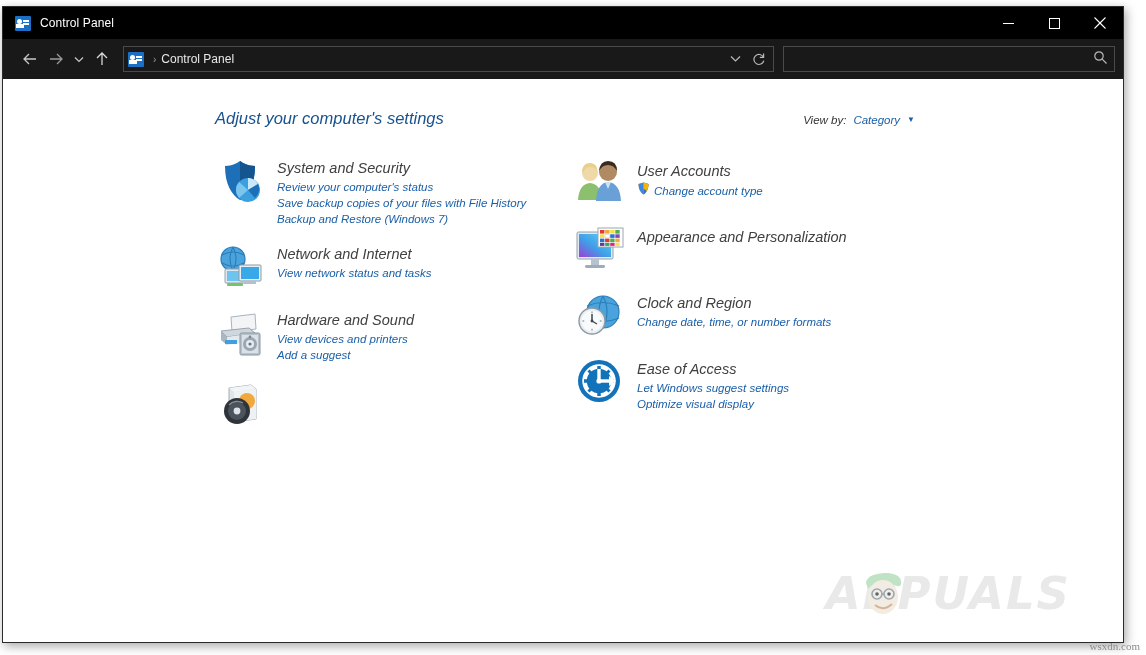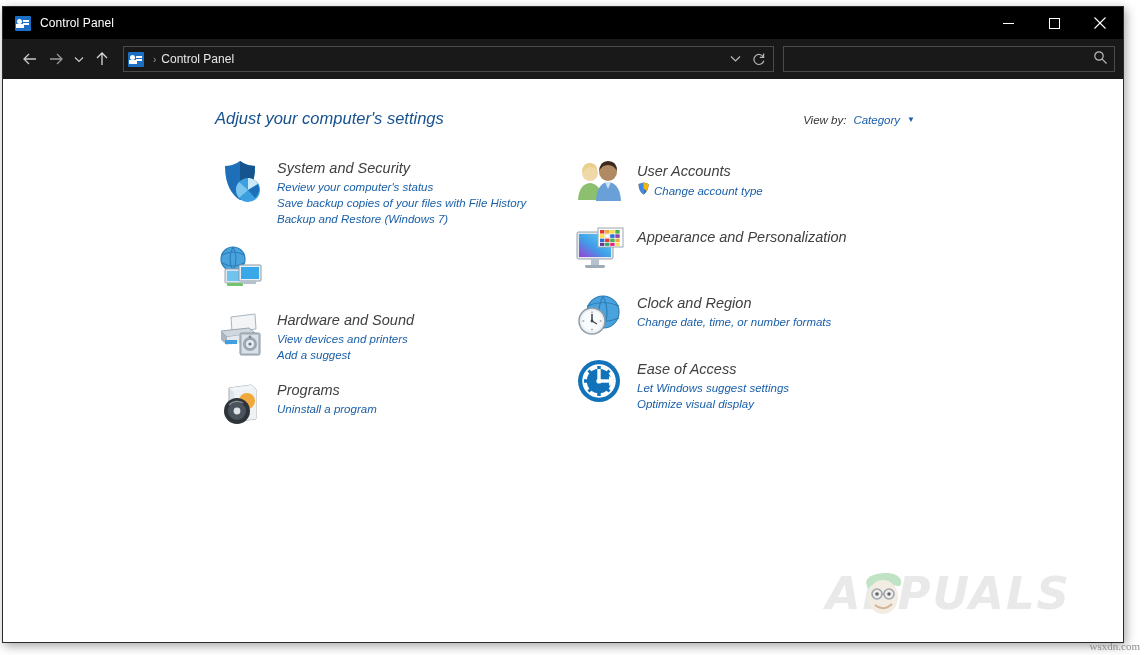--- a/index.html
+++ b/index.html
@@ -408,20 +408,23 @@
         <circle cx="18" cy="16" r="12" fill="none" stroke="#2b7db8" stroke-width="1.2"></circle>
         <rect x="10" y="26" width="20" height="14" rx="1" fill="#dfe6ec" stroke="#97a6b3" stroke-width="1"></rect>
         <rect x="12" y="28" width="16" height="10" fill="#6fc4ef"></rect>
         <rect x="14" y="40" width="12" height="2" fill="#9aa8b5"></rect>
         <rect x="24" y="22" width="22" height="16" rx="1" fill="#e9eef3" stroke="#8b9aa7" stroke-width="1"></rect>
         <rect x="26" y="24" width="18" height="12" fill="#39a8e8"></rect>
         <rect x="29" y="38" width="12" height="3" fill="#b4c0cb"></rect>
         <rect x="12" y="40" width="16" height="3" rx="1" fill="#76c36f"></rect>
       </svg>
             </div>
+            <div class="cat-body"><div class="cat-title">Network and Internet</div><div class="cat-links">
+                <div class="cat-link">View network status and tasks</div>
+              </div></div>
           </div>
           <div class="category">
             <div class="cat-icon">
               <svg width="50" height="50" viewBox="0 0 50 50">
         <path d="M16 8 L40 5 L41 20 L17 23 Z" fill="#f2f4f6" stroke="#a9b4be" stroke-width="1"></path>
         <path d="M6 22 L34 19 L40 24 L12 28 Z" fill="#cfd6dd" stroke="#9aa5b0" stroke-width="1"></path>
         <path d="M6 22 L12 28 L12 36 L6 31 Z" fill="#aab6c0"></path>
         <path d="M12 28 L40 24 L40 32 L12 36 Z" fill="#e4e9ee"></path>
         <rect x="10" y="31" width="12" height="4" fill="#3f9fe0"></rect>
         <rect x="25" y="24" width="20" height="22" rx="1.5" fill="#b9c3cc" stroke="#8a95a0" stroke-width="1"></rect>
@@ -443,23 +446,20 @@
         <path d="M14 9 L36 6 L41 10 L41 40 L19 43 L14 39 Z" fill="#dfe4e9" stroke="#a3adb7" stroke-width="1"></path>
         <path d="M36 6 L41 10 L19 13 L14 9 Z" fill="#f2f5f7"></path>
         <path d="M19 13 L41 10 L41 40 L19 43 Z" fill="#eef2f5"></path>
         <circle cx="32" cy="22" r="8" fill="#f2a93b"></circle>
         <circle cx="22" cy="32" r="13" fill="#2e343a"></circle>
         <circle cx="22" cy="32" r="9" fill="#4b545d"></circle>
         <circle cx="22" cy="32" r="3.4" fill="#dfe4e9"></circle>
         <path d="M14 26 A11 11 0 0 1 28 24" fill="none" stroke="#868f98" stroke-width="1.4"></path>
       </svg>
             </div>
-            <div class="cat-body"><div class="cat-title">Programs</div><div class="cat-links">
-                <div class="cat-link">Uninstall a program</div>
-              </div></div>
           </div>
         </div>
       <div class="col right" id="col-right">
           <div class="category">
             <div class="cat-icon">
               <svg width="50" height="42" viewBox="0 0 50 42">
         <circle cx="15" cy="13" r="8" fill="#f0d9a8"></circle>
         <path d="M7 10 Q9 2, 16 3 Q23 4, 22 12 Q21 7, 15 7 Q10 7, 8 13 Z" fill="#e8cf8c"></path>
         <path d="M3 40 Q4 24, 15 23 Q26 24, 27 40 Z" fill="#8cbf6e"></path>
         <circle cx="33" cy="12" r="9" fill="#b08a63"></circle>

